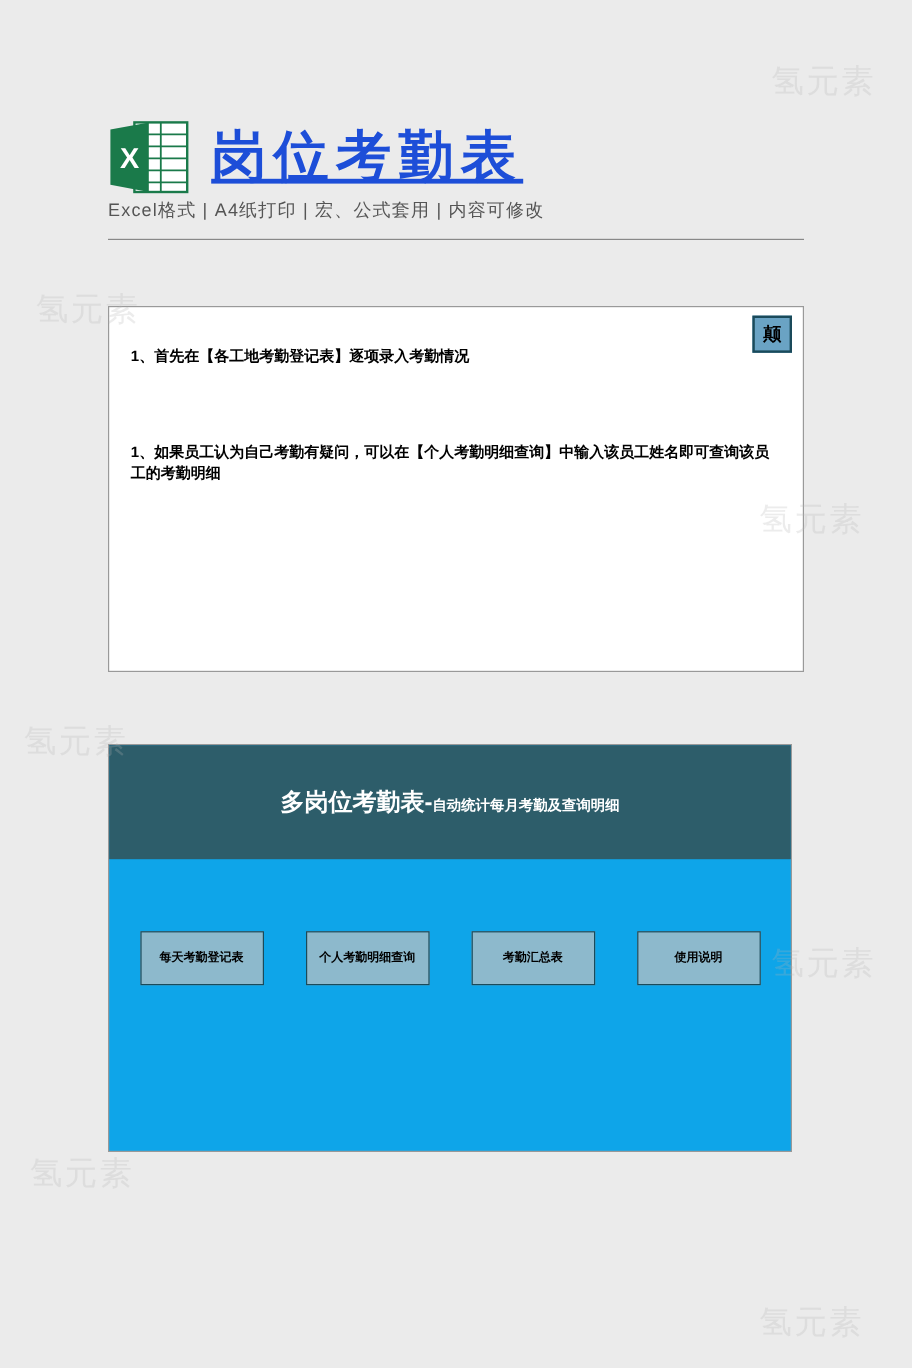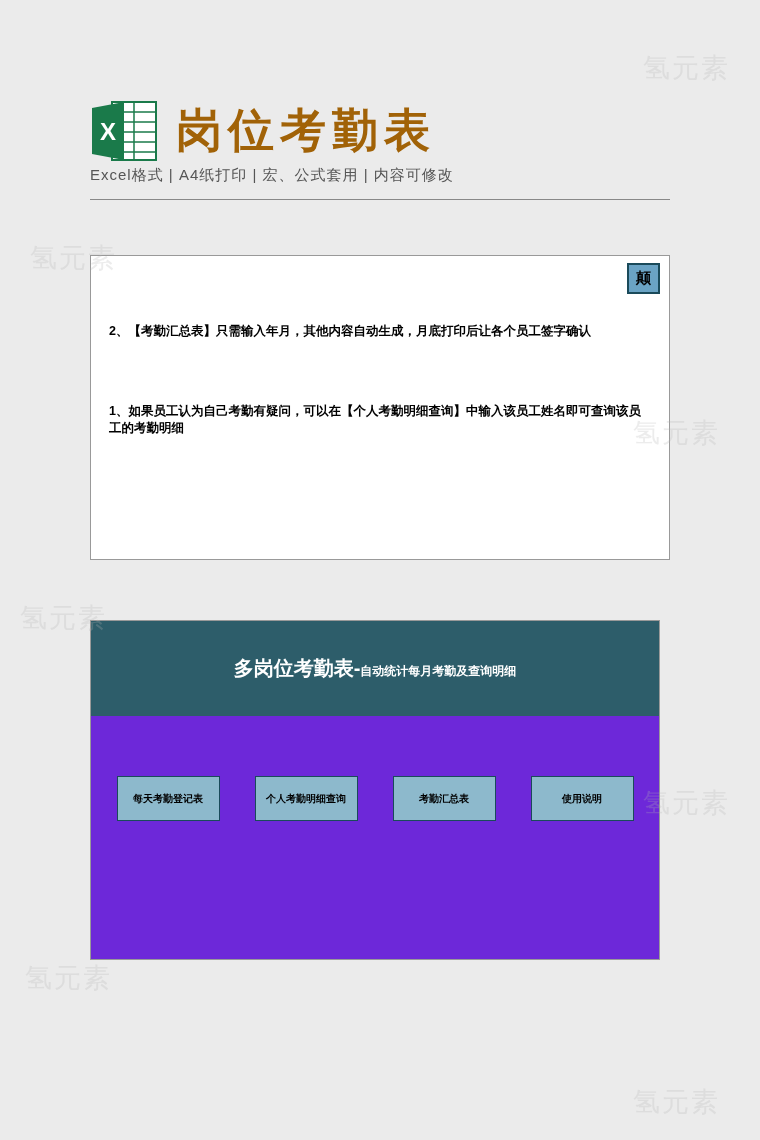--- a/index.html
+++ b/index.html
@@ -52,22 +52,23 @@
     }
     
     .excel-icon svg {
       width: 100%;
       height: 100%;
     }
     
     .main-title {
       font-size: 46px;
       font-weight: bold;
-      color: #a16207;
+      color: #1d4ed8;
       letter-spacing: 6px;
+      text-decoration: underline;
     }
     
     .subtitle-row {
       margin-top: 4px;
       padding-bottom: 14px;
       border-bottom: 1px solid #888;
       font-size: 15px;
       color: #555;
       letter-spacing: 1px;
     }
@@ -100,21 +101,21 @@
       font-weight: bold;
     }
     
     .panel-1 .i1 { margin-top: 28px; }
     .panel-1 .i2 { margin-top: 62px; }
     .panel-1 .i3 { margin-top: 62px; }
     .panel-1 .i4 { margin-top: 62px; }
     
     .panel-2 {
       margin: 60px 100px 0 90px;
-      background: #6d28d9;
+      background: #0ea5e9;
       border: 1px solid #999;
       min-height: 340px;
       position: relative;
     }
     
     .panel-2-header {
       background: #2d5d6a;
       padding: 34px 0;
       text-align: center;
       color: white;
@@ -182,21 +183,21 @@
         <text x="18" y="40" font-size="24" font-weight="bold" fill="white" text-anchor="middle" font-family="Arial">X</text>
       </svg>
     </div>
     <div class="main-title">岗位考勤表</div>
   </div>
   <div class="subtitle-row">Excel格式 |  A4纸打印 | 宏、公式套用 | 内容可修改</div>
 </div>
 
 <div class="panel-1">
   <div class="badge">颠</div>
-  <div class="instruction i2">2、【考勤汇总表】只需输入年月，其他内容自动生成，月底打印后让各个员工签字确认</div>
+  <div class="instruction i1">1、首先在【各工地考勤登记表】逐项录入考勤情况</div>
   <div class="instruction i3">1、如果员工认为自己考勤有疑问，可以在【个人考勤明细查询】中输入该员工姓名即可查询该员工的考勤明细</div>
 </div>
 
 <div class="panel-2">
   <div class="panel-2-header">
     <span class="panel-2-title">多岗位考勤表-</span><span class="panel-2-sub">自动统计每月考勤及查询明细</span>
   </div>
   <div class="button-row">
     <div class="nav-button">每天考勤登记表</div>
     <div class="nav-button">个人考勤明细查询</div>

